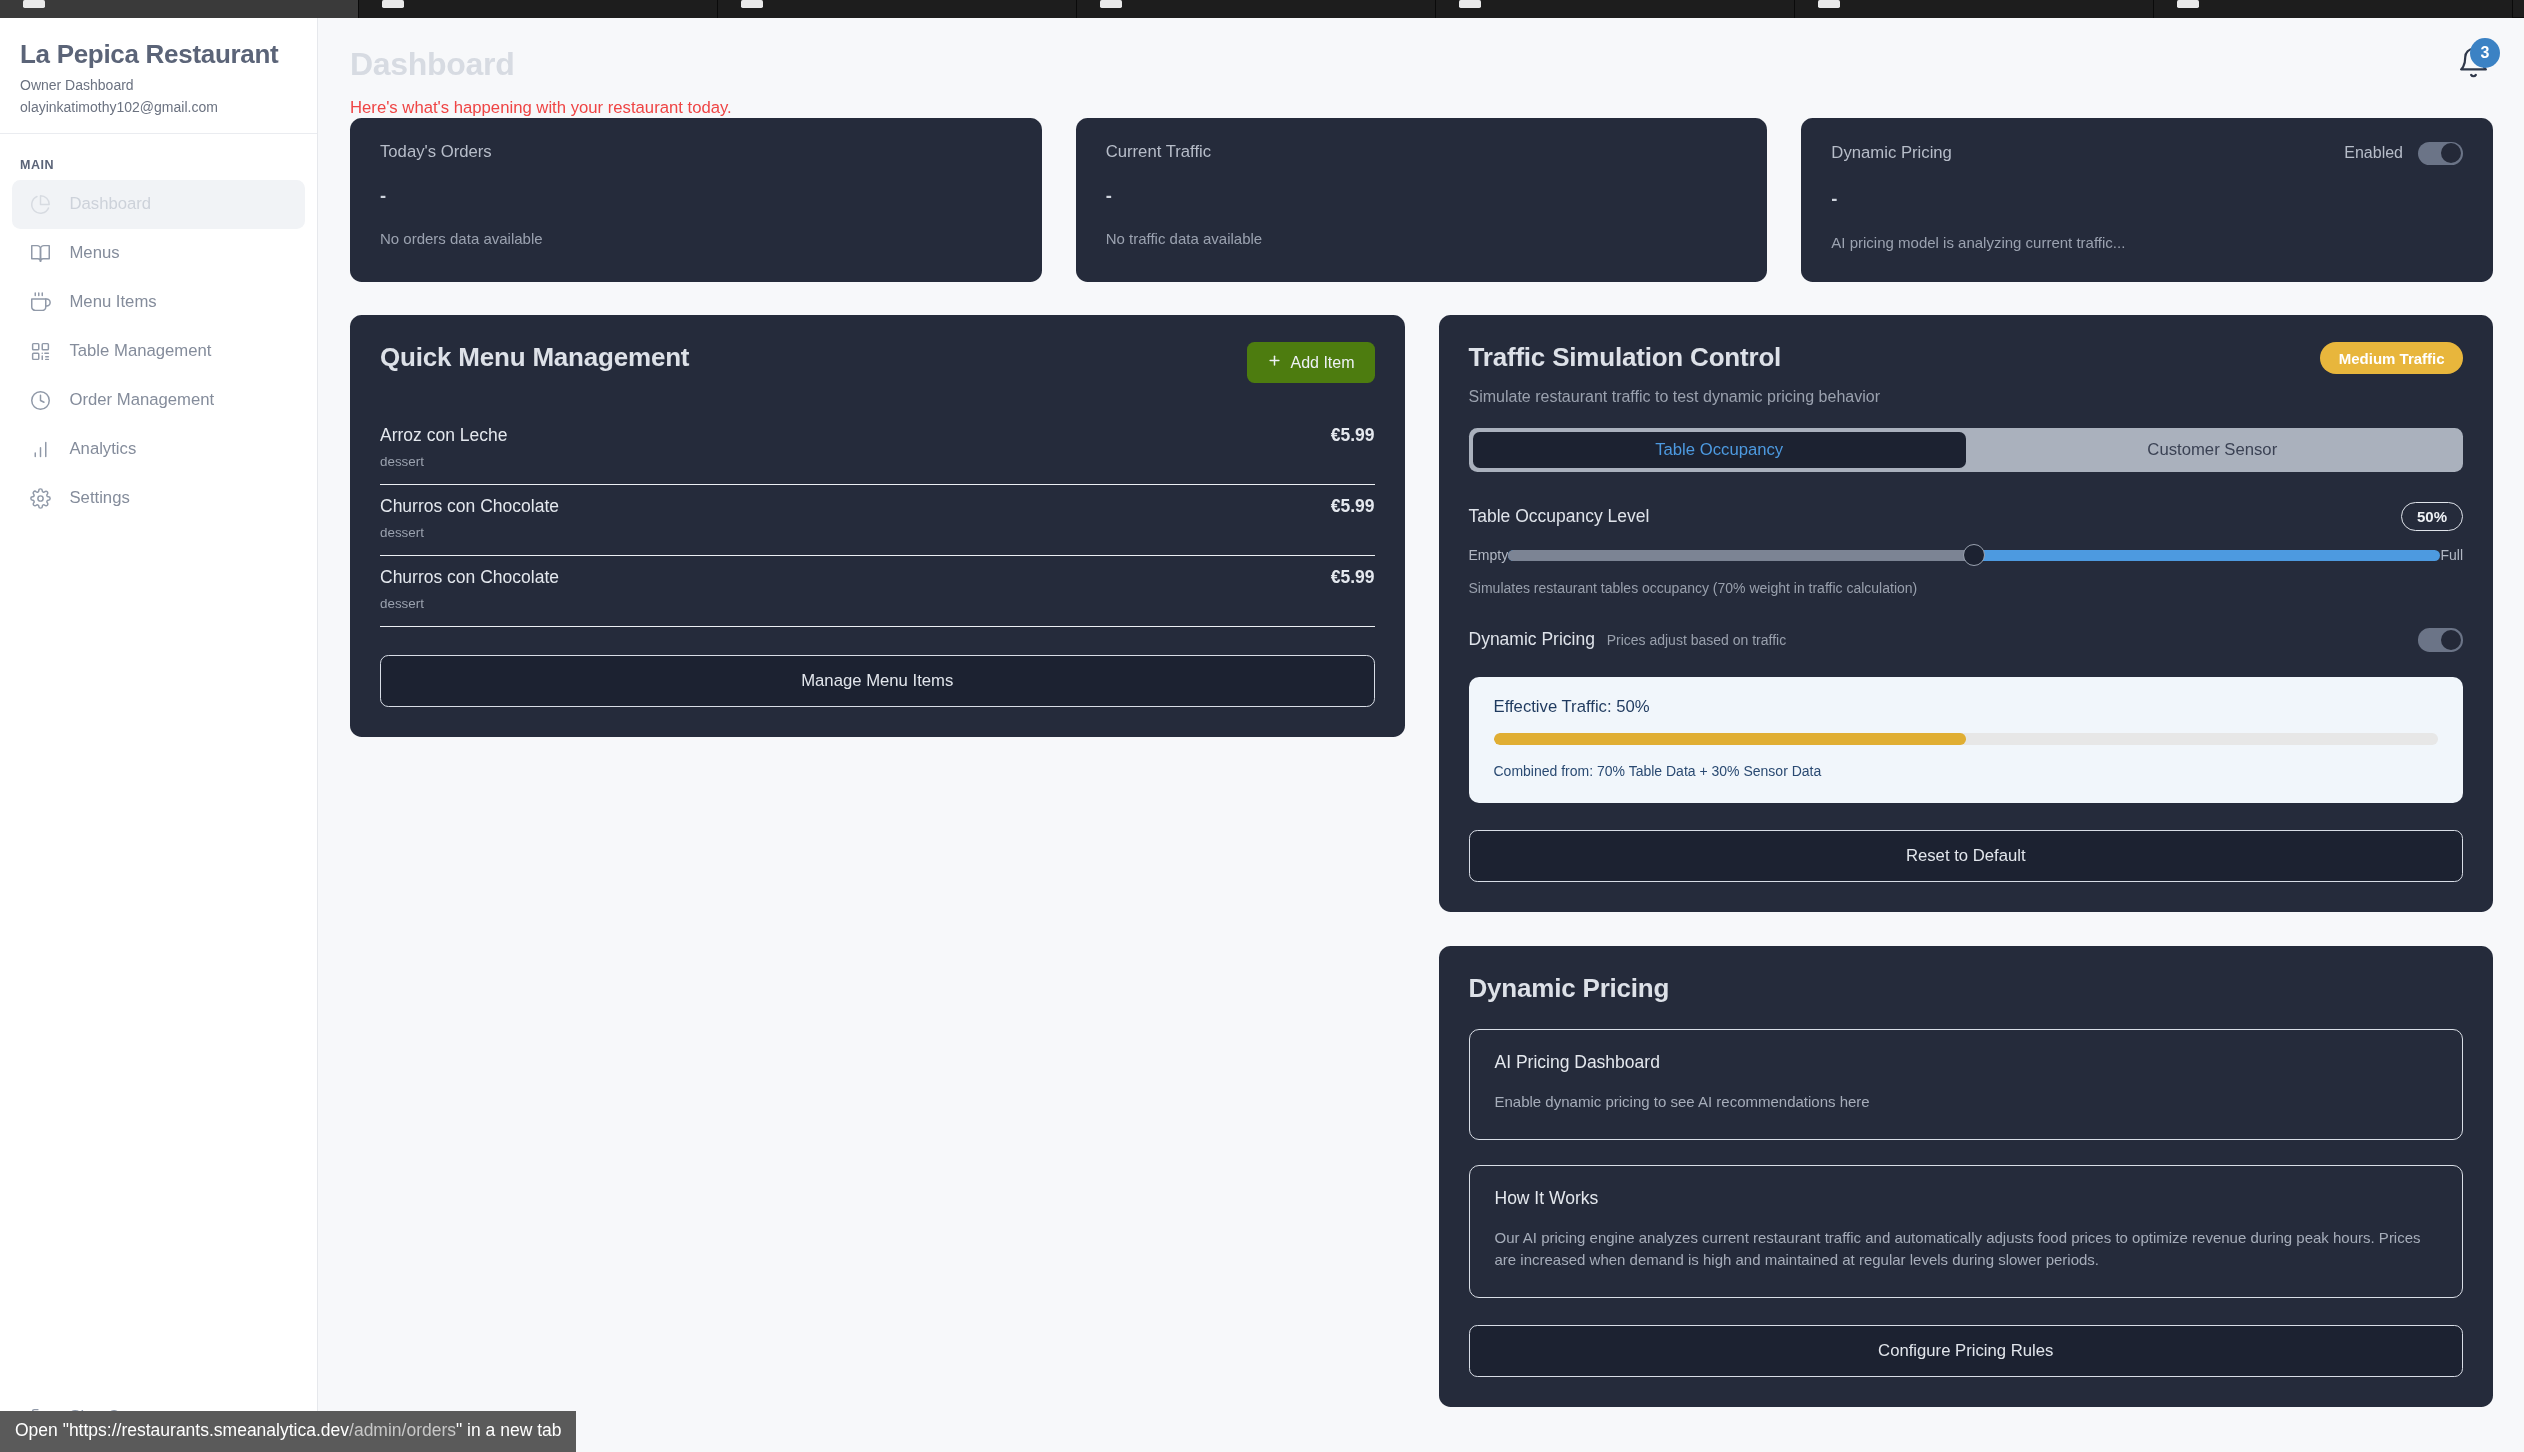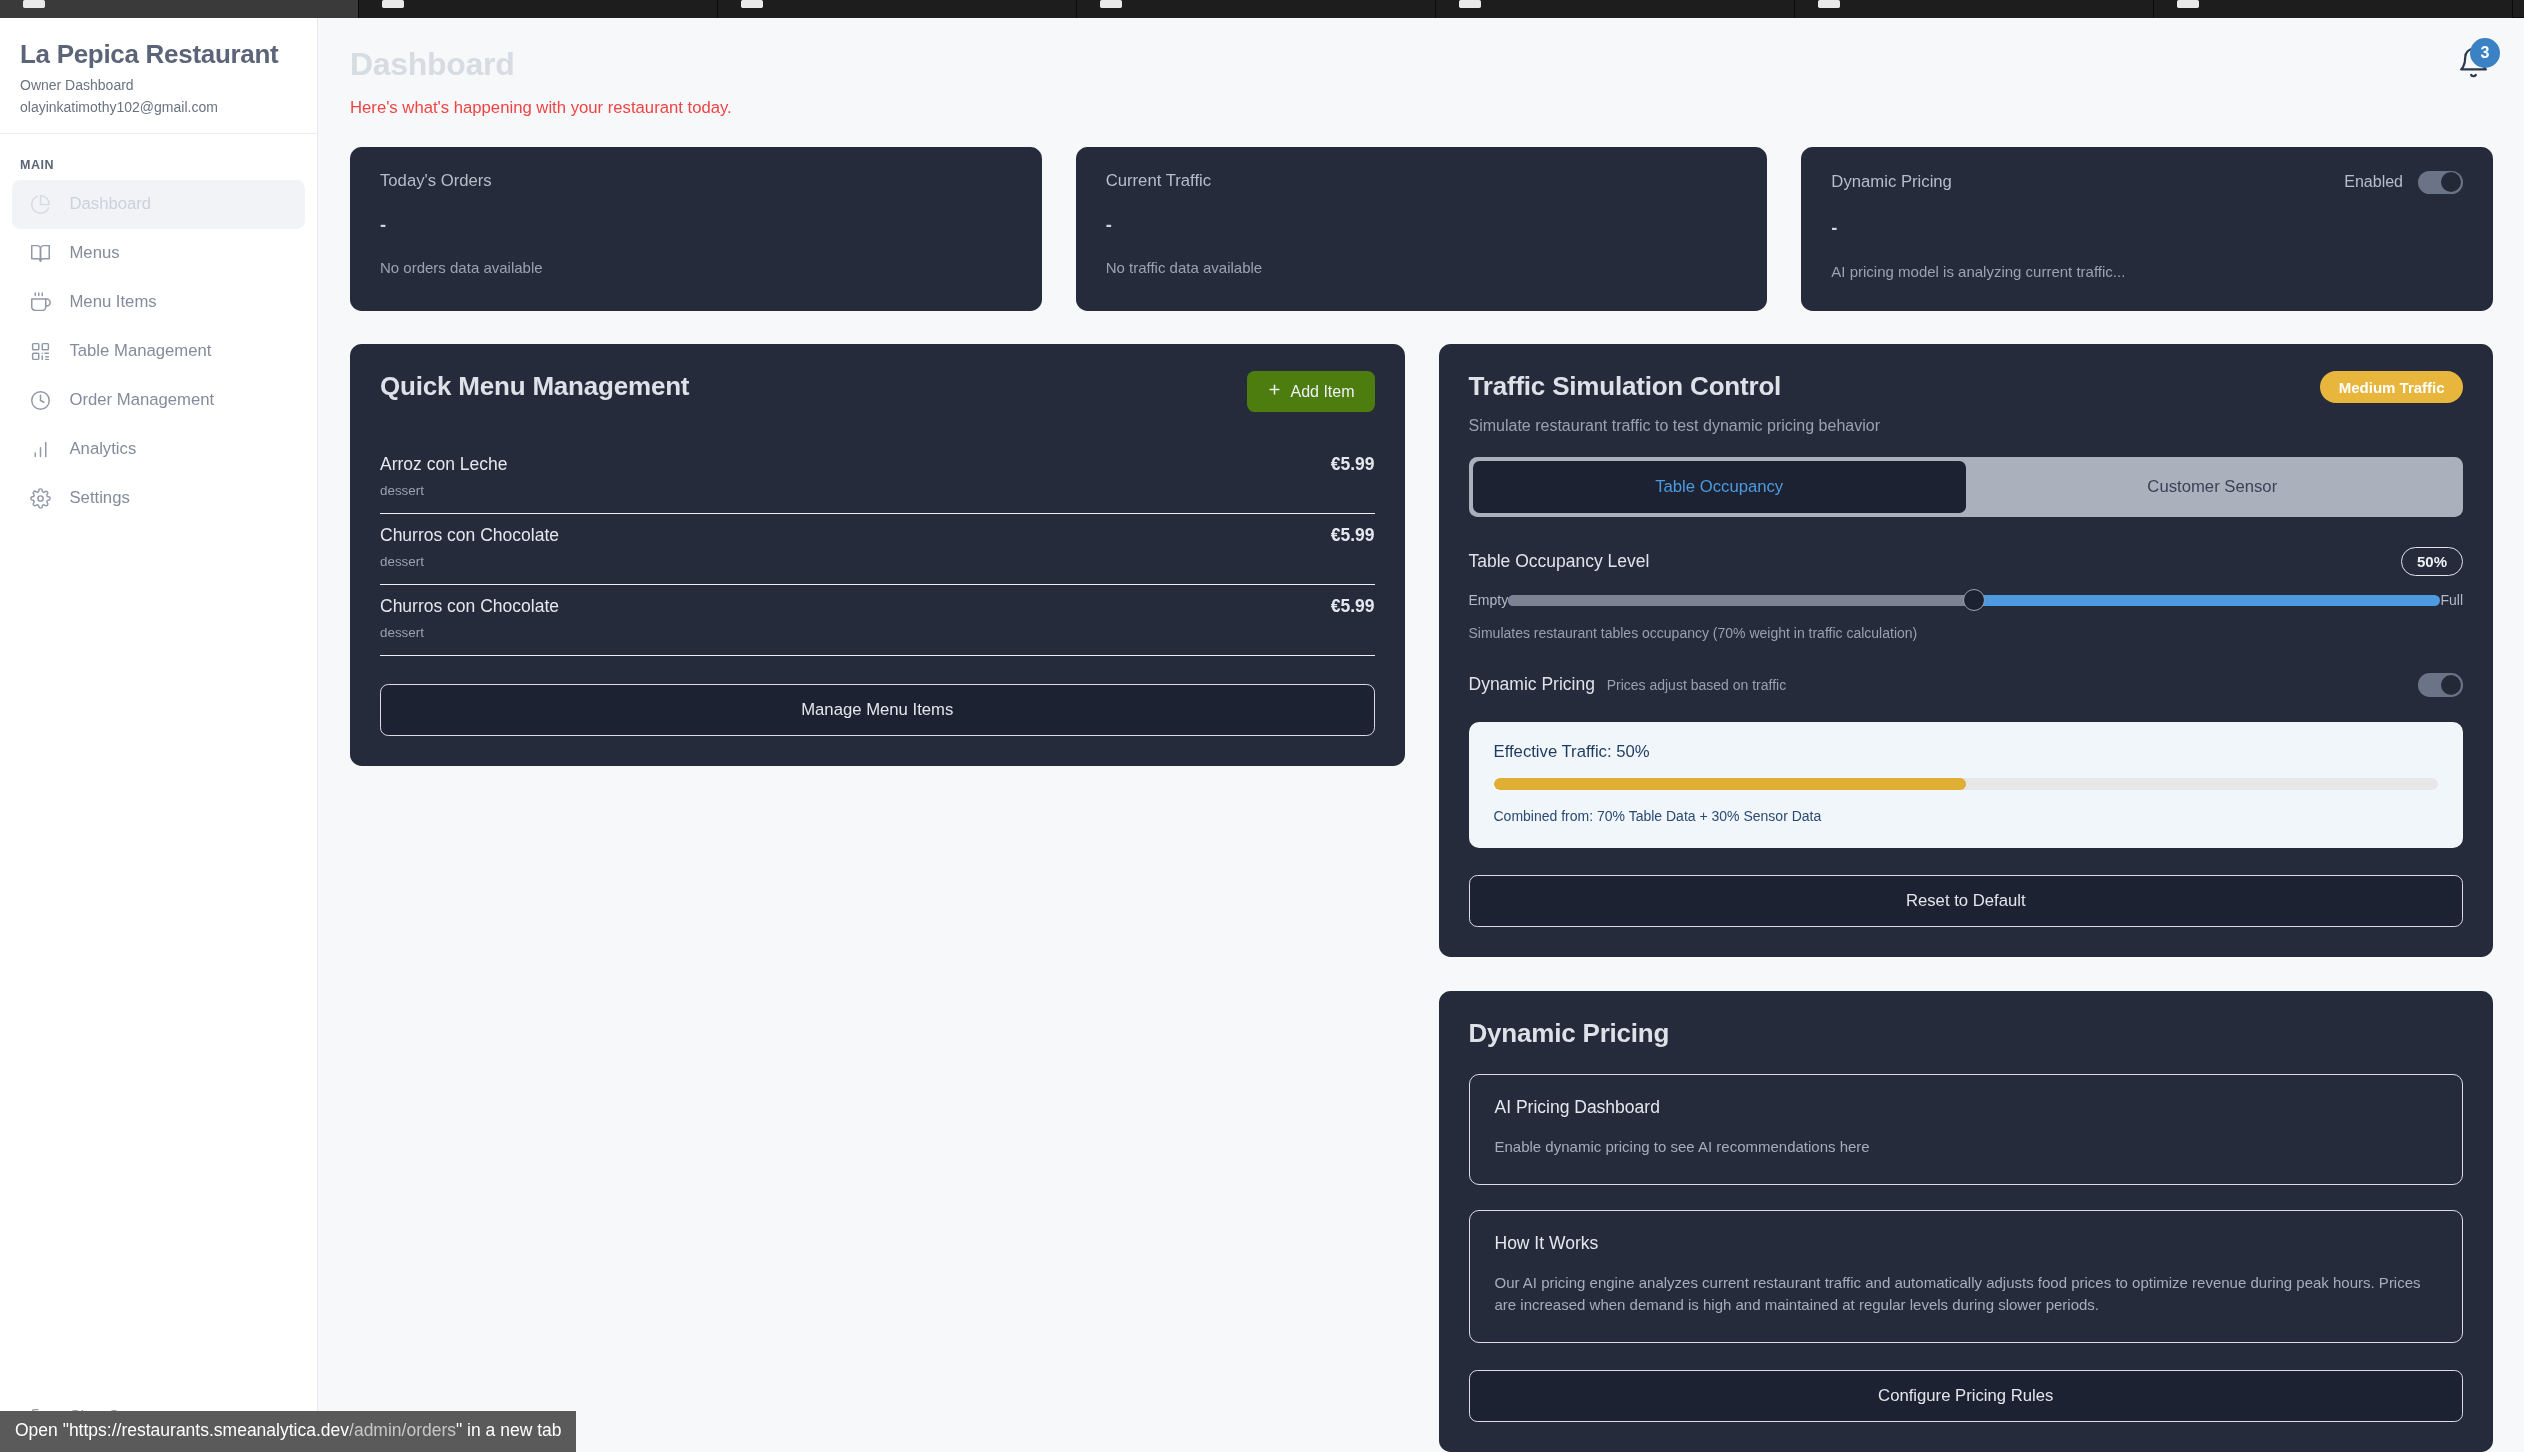--- a/index.html
+++ b/index.html
@@ -155,21 +155,20 @@
   .page-sub {
     font-size: 16.7px;
     color: #ef4444;
     margin-top: 15px;
   }
 
   
   .stat-row {
     display: flex;
     gap: 34px;
-    margin-top: 29px;
   }
   .stat-card {
     flex: 1 1 0;
     background: #252b3b;
     border-radius: 11.7px;
     padding: 23.4px 30px 27px 30px;
     min-height: 164px;
     position: relative;
   }
   .stat-head {
@@ -284,21 +283,21 @@
     font-size: 16px;
     color: #9aa1ae;
     margin-top: 13.4px;
   }
   .segmented {
     margin-top: 22px;
     display: flex;
     background: #aab1bd;
     border-radius: 8.3px;
     padding: 4.2px;
-    height: 60px;
+    height: 44px;
   }
   .seg {
     flex: 1 1 0;
     border-radius: 6.7px;
     display: flex; align-items: center; justify-content: center;
     font-size: 16.7px;
     cursor: pointer;
     color: #3b4254;
   }
   .seg.active {

